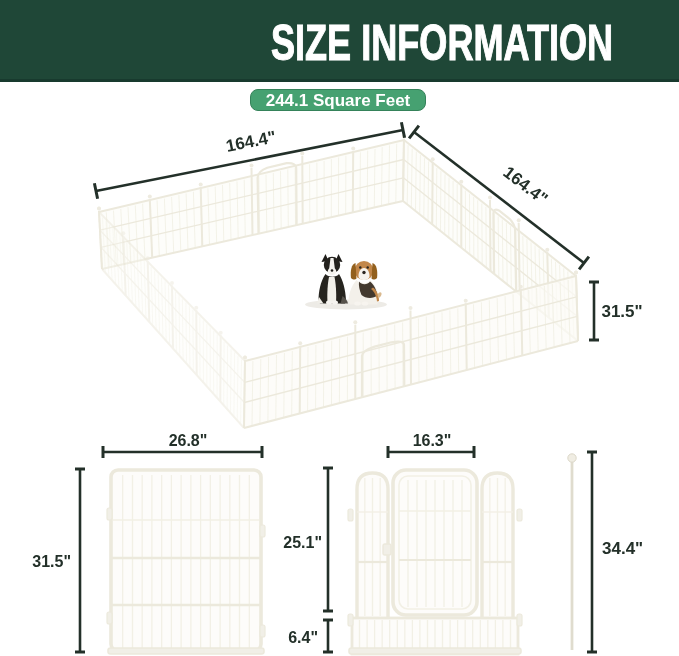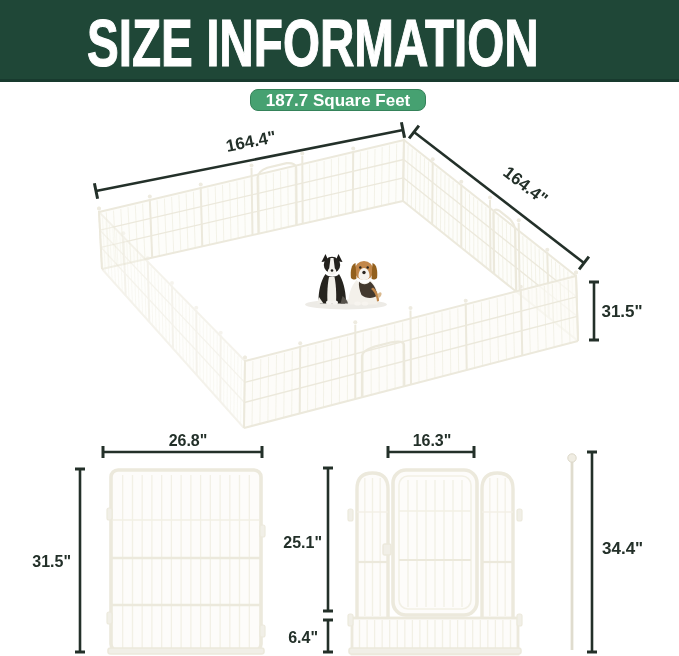--- a/index.html
+++ b/index.html
@@ -1,34 +1,34 @@
 <!DOCTYPE html>
 <html><head>
 <meta charset="utf-8">
 <style>
   html,body { margin:0; padding:0; }
   body { width:679px; height:656px; background:#ffffff; position:relative; overflow:hidden;
          font-family:"Liberation Sans", sans-serif; }
   .banner { position:absolute; left:0; top:0; width:679px; height:79px; background:#1f4737;
              border-bottom:3px solid #183a2e; }
-  .banner h1 { margin:0; text-align:left; line-height:87px; color:#ffffff; font-size:66px;
+  .banner h1 { margin:0; text-align:right; line-height:87px; color:#ffffff; font-size:50px;
                 font-weight:bold; letter-spacing:0px; -webkit-text-stroke:1.1px #ffffff; }
   .banner h1 span { display:inline-block; transform:scaleX(0.722); transform-origin:center; }
   .badge { position:absolute; left:250px; top:89px; width:176px; height:22px; background:#46a171; box-sizing:border-box; border:1.5px solid #35825a;
             border-radius:8px; color:#ffffff; font-size:17px; font-weight:bold; text-align:center;
             line-height:22px; letter-spacing:0px; }
 </style>
 </head>
 <body>
 
 <div class="banner">
     <h1><span>SIZE INFORMATION</span></h1>
   </div>
 
-<div class="badge">187.7 Square Feet</div>
+<div class="badge">244.1 Square Feet</div>
 
 <svg width="679" height="656" viewBox="0 0 679 656" style="position:absolute;left:0;top:0;">
 
 <g>
       <polygon points="99.0,212.0 404.0,140.0 403.0,201.0 102.0,269.0" fill="#fcfbf7" opacity="0.6"></polygon>
 <line x1="99.0" y1="214.0" x2="102.0" y2="269.0" stroke="#f2f0e5" stroke-width="0.9" stroke-linecap="butt"></line>
 <line x1="106.3" y1="212.3" x2="109.2" y2="267.4" stroke="#f2f0e5" stroke-width="0.9" stroke-linecap="butt"></line>
 <line x1="113.5" y1="210.6" x2="116.3" y2="265.8" stroke="#f2f0e5" stroke-width="0.9" stroke-linecap="butt"></line>
 <line x1="120.8" y1="208.9" x2="123.5" y2="264.1" stroke="#f2f0e5" stroke-width="0.9" stroke-linecap="butt"></line>
 <line x1="128.0" y1="207.1" x2="130.7" y2="262.5" stroke="#f2f0e5" stroke-width="0.9" stroke-linecap="butt"></line>

